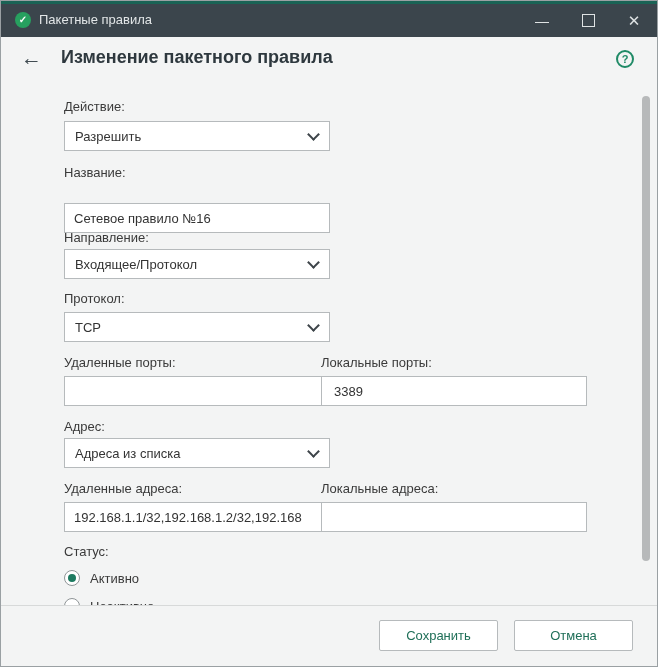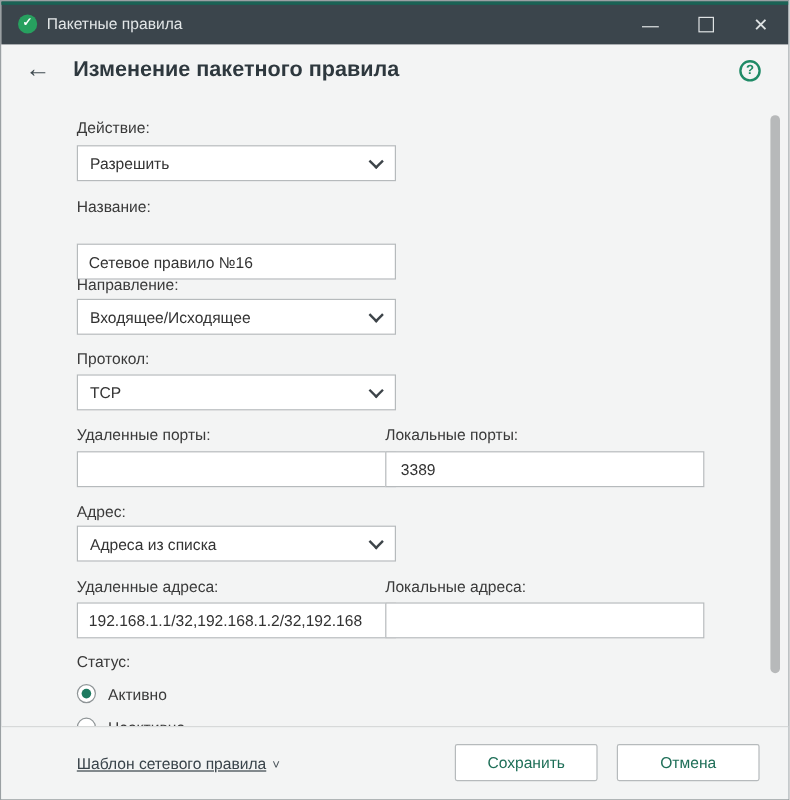--- a/index.html
+++ b/index.html
@@ -90,21 +90,21 @@
   <div class="box selectbox" style="top:120px">
     <span>Разрешить</span>
     <span class="chevron"></span>
   </div>
 
   <span class="lbl" style="top:164px">Название:</span>
   <input class="box" style="top: 186px; margin-top: 16px;" type="text" value="Сетевое правило №16">
 
   <span class="lbl" style="top:229px">Направление:</span>
   <div class="box selectbox" style="top:248px">
-    <span>Входящее/Исходящее</span>
+    <span>Входящее/Протокол</span>
     <span class="chevron"></span>
   </div>
 
   <span class="lbl" style="top:290px">Протокол:</span>
   <div class="box selectbox" style="top:311px">
     <span>TCP</span>
     <span class="chevron"></span>
   </div>
 
   <span class="lbl" style="top:354px">Удаленные порты:</span>
@@ -129,20 +129,17 @@
     <span>Активно</span>
   </div>
   <div class="radio-row" style="top:597px">
     <span class="radio"></span>
     <span>Неактивно</span>
   </div>
 
   <div class="scroll-thumb"></div>
 
   <div class="footer">
-    <span class="template-link">
-      <span class="txt">Шаблон сетевого правила</span><span class="chev">˅</span>
-    </span>
     <button class="btn save">Сохранить</button>
     <button class="btn cancel">Отмена</button>
   </div>
 
 </div>
 
 </body></html>

